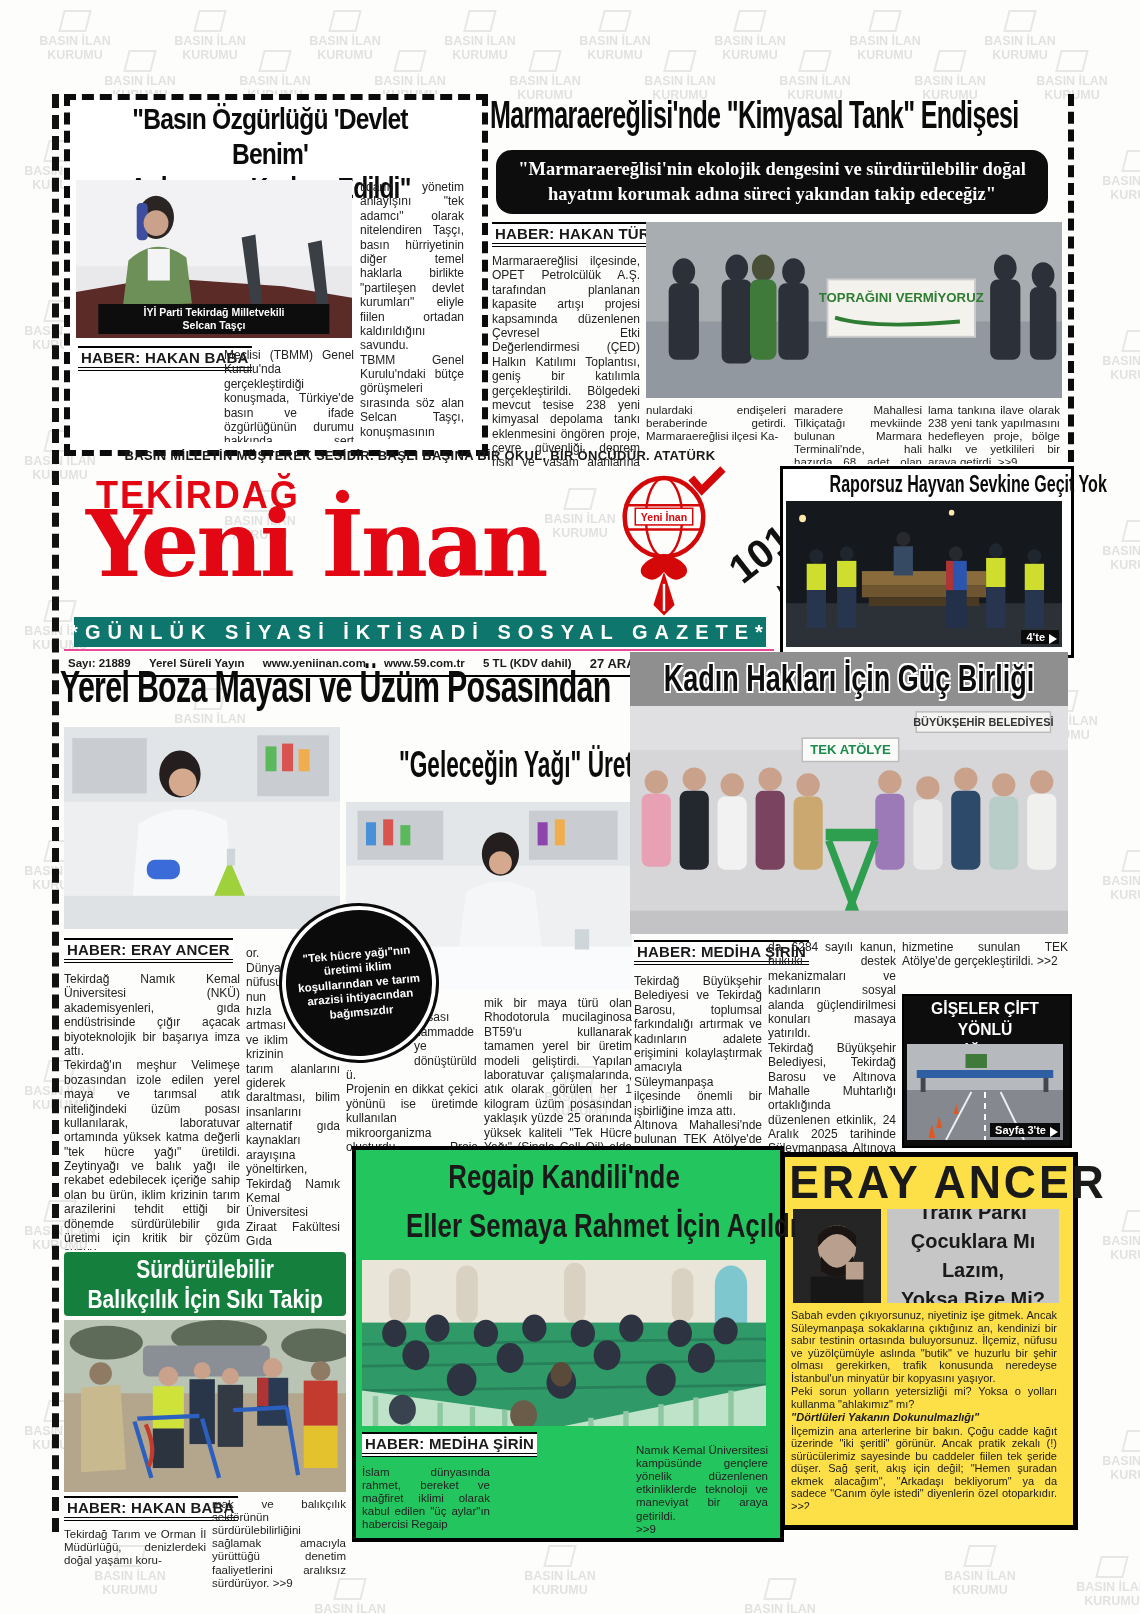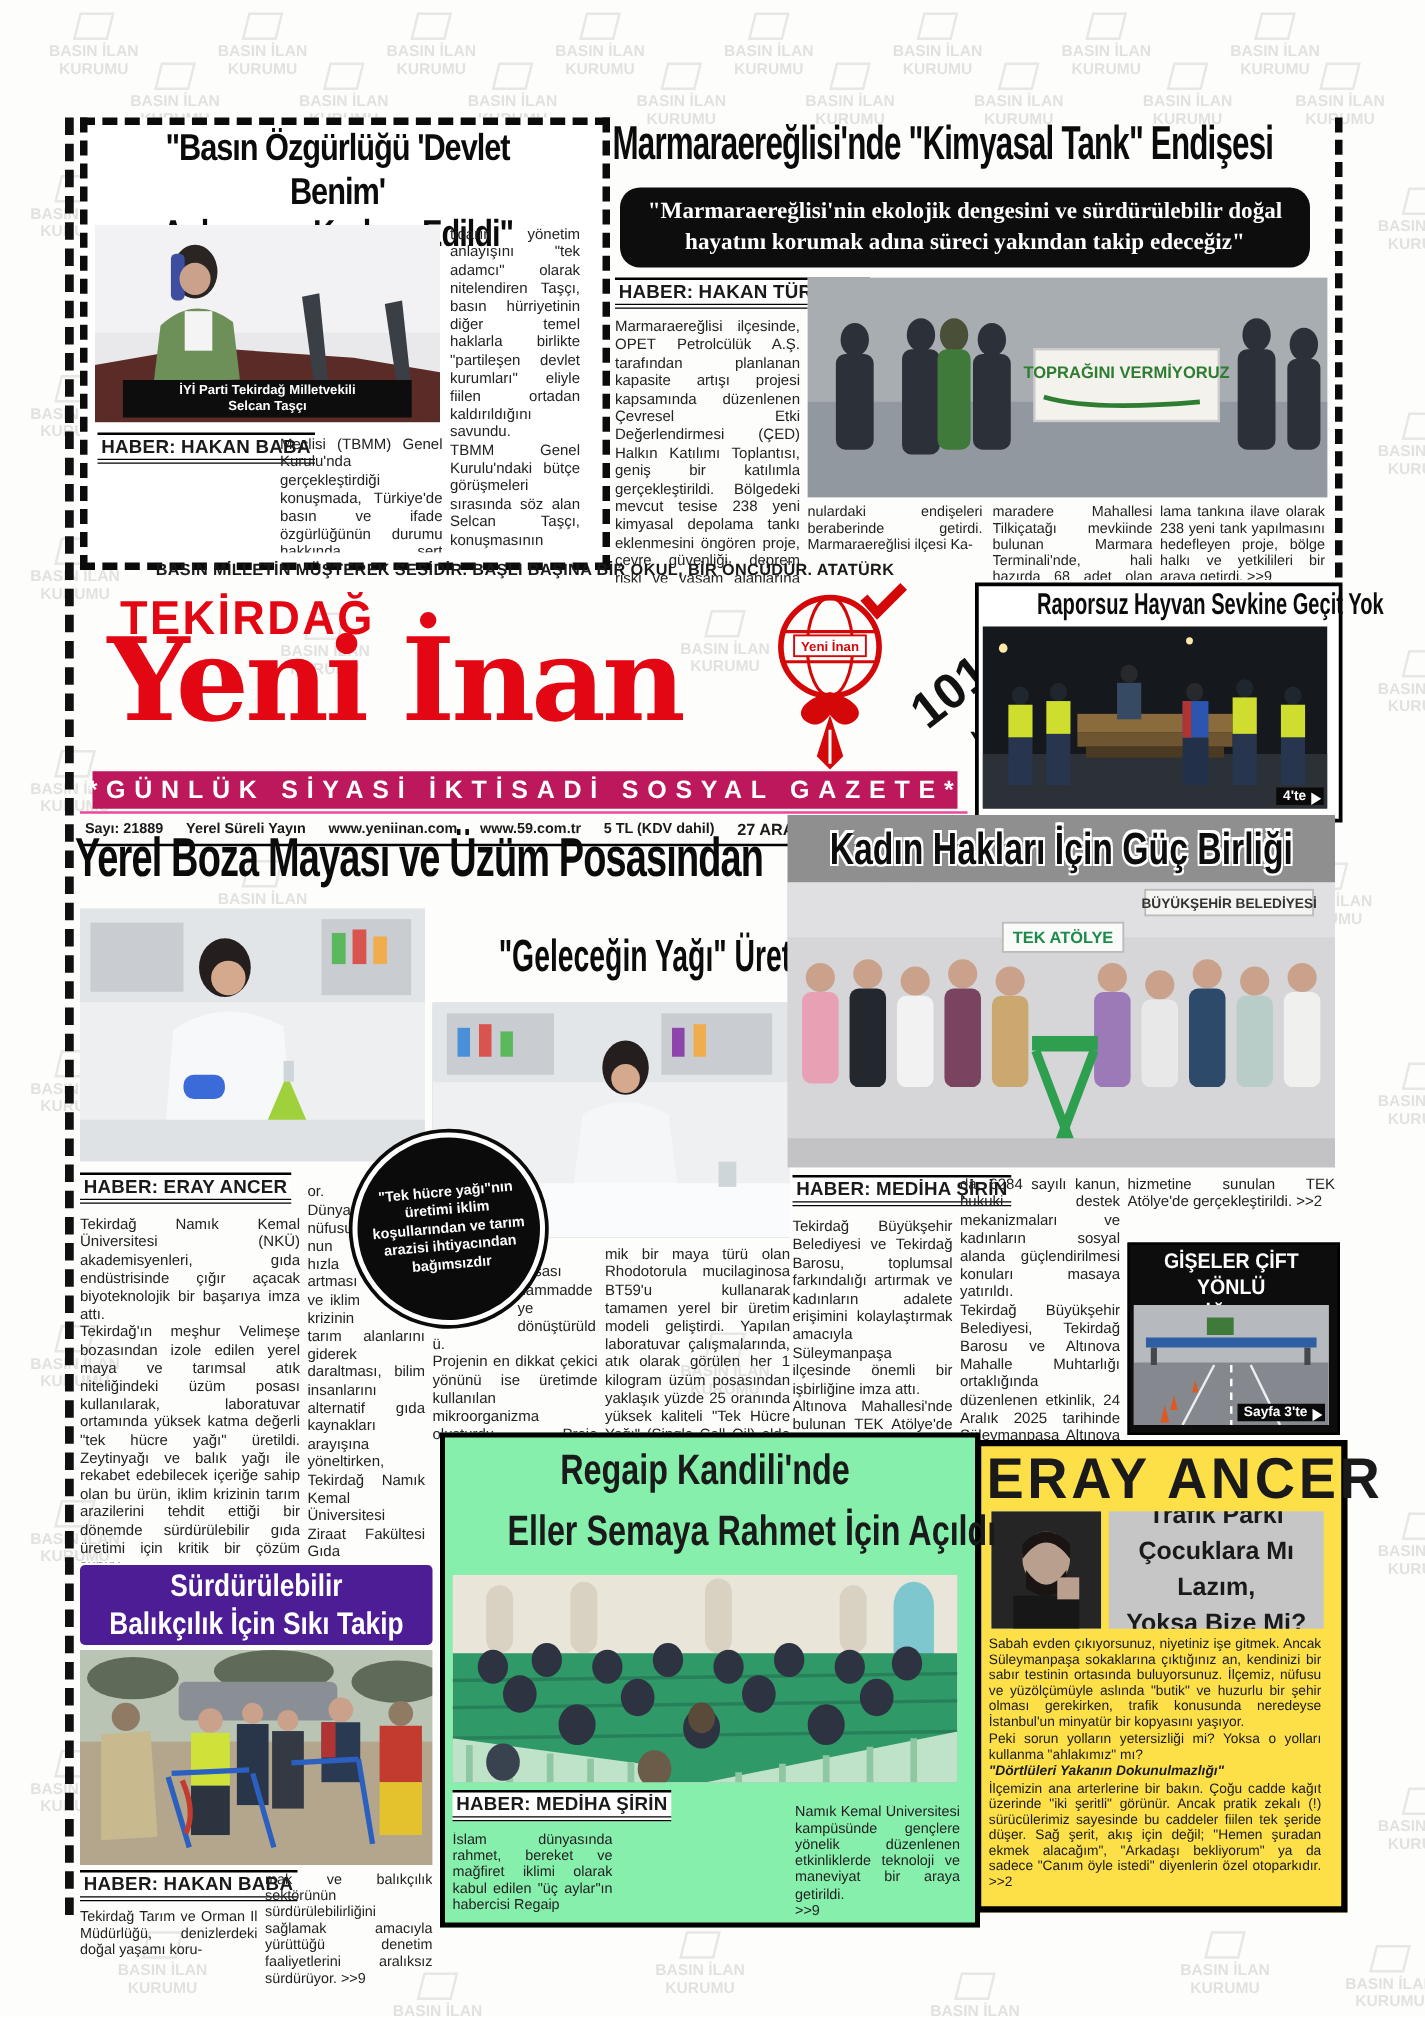--- a/index.html
+++ b/index.html
@@ -53,21 +53,21 @@
   .tr-b3{position:absolute;left:440px;top:310px;width:132px;height:60px;}
   
   .slogan{left:0;top:448px;width:840px;text-align:center;font-size:13px;font-weight:bold;letter-spacing:.3px;}
   .mh-city{left:96px;top:474px;font-size:38px;color:#e30613;font-weight:bold;letter-spacing:2px;
       transform:scaleX(.95);transform-origin:left top;}
   .mh-name{left:86px;top:496px;font-family:"DejaVu Serif",serif;font-weight:bold;font-size:92px;
       color:#e30613;letter-spacing:-3px;line-height:1.05;}
   .mh-logo{left:596px;top:466px;width:136px;height:150px;}
   .mh-years{left:726px;top:528px;font-size:40px;font-weight:bold;transform:rotate(-38deg);color:#111;}
   .mh-yil{left:776px;top:582px;font-size:19px;font-weight:bold;color:#111;}
-  .gazette{left:74px;top:617px;width:692px;height:30px;background:#be185d;color:#fff;display:flex;
+  .gazette{left:74px;top:617px;width:692px;height:30px;background:#0f766e;color:#fff;display:flex;
       align-items:center;justify-content:center;font-size:20px;font-weight:bold;letter-spacing:7px;white-space:nowrap;}
   .infobar{left:64px;top:649px;width:702px;height:24px;border-top:2px solid #ec4899;border-bottom:2px solid #000;
       display:flex;align-items:center;justify-content:space-between;font-size:11.5px;font-weight:bold;padding:0 4px;}
   .infobar .date{font-size:13px;}
   
   .raporsuz{left:780px;top:466px;width:288px;height:186px;border:3px solid #000;background:#fff;}
   .rap-h{position:absolute;left:0;top:1px;width:282px;text-align:center;font-size:24px;white-space:nowrap;
       transform:scaleX(.67);transform-origin:center top;}
   .rap-photo{left:3px;top:32px;width:276px;height:146px;}
   
@@ -109,30 +109,30 @@
       font-weight:bold;letter-spacing:3px;white-space:nowrap;transform:scaleX(.97);transform-origin:center top;}
   .eray-photo{left:8px;top:52px;width:88px;height:94px;}
   .eray-title{position:absolute;left:102px;top:52px;width:172px;height:94px;background:#c6c6c6;
       display:flex;align-items:center;justify-content:center;text-align:center;font-weight:bold;
       font-size:20px;line-height:1.45;white-space:pre-line;transform:scaleX(1);overflow:hidden;}
   .eray-body{position:absolute;left:6px;top:152px;width:266px;height:200px;font-size:11px;
       line-height:1.14;text-align:justify;overflow:hidden;}
   .eray-body div{margin:0 0 1px;}
   .eray-lead{font-style:italic;font-weight:bold;text-align:left !important;}
   
-  .balik-h{left:64px;top:1252px;width:282px;height:64px;background:#4c1d95;color:#fff;display:flex;
+  .balik-h{left:64px;top:1252px;width:282px;height:64px;background:#15803d;color:#fff;display:flex;
       align-items:center;justify-content:center;text-align:center;font-size:25px;font-weight:bold;
       line-height:1.2;white-space:pre-line;border-radius:4px;transform-origin:center;}
   .balik-h span{transform:scaleX(.84);display:block;white-space:pre-line;}
   .balik-photo{left:64px;top:1320px;width:282px;height:172px;}
   .balik-byl{left:64px;top:1496px;}
   .balik-c1{left:64px;top:1528px;width:142px;height:60px;}
   .balik-c2{left:212px;top:1498px;width:134px;height:92px;}
   
-  .regaip-box{left:352px;top:1146px;width:424px;height:388px;border:4px solid #000;background:#86efac;}
+  .regaip-box{left:352px;top:1146px;width:424px;height:388px;border:4px solid #000;background:#22c55e;}
   .reg-h{position:absolute;left:0;top:2px;width:416px;text-align:center;font-size:34px;font-weight:bold;
       line-height:1.45;white-space:pre;transform:scaleX(.76);transform-origin:center top;}
   .reg-photo{left:6px;top:110px;width:404px;height:166px;}
   .reg-byl{position:absolute;left:6px;top:282px;}
   .reg-c1{position:absolute;left:6px;top:316px;width:128px;height:92px;}
   .reg-c2{position:absolute;left:140px;top:286px;width:134px;height:122px;}
   .reg-c3{position:absolute;left:280px;top:294px;width:132px;height:122px;}
 </style>
 </head>
 <body>

